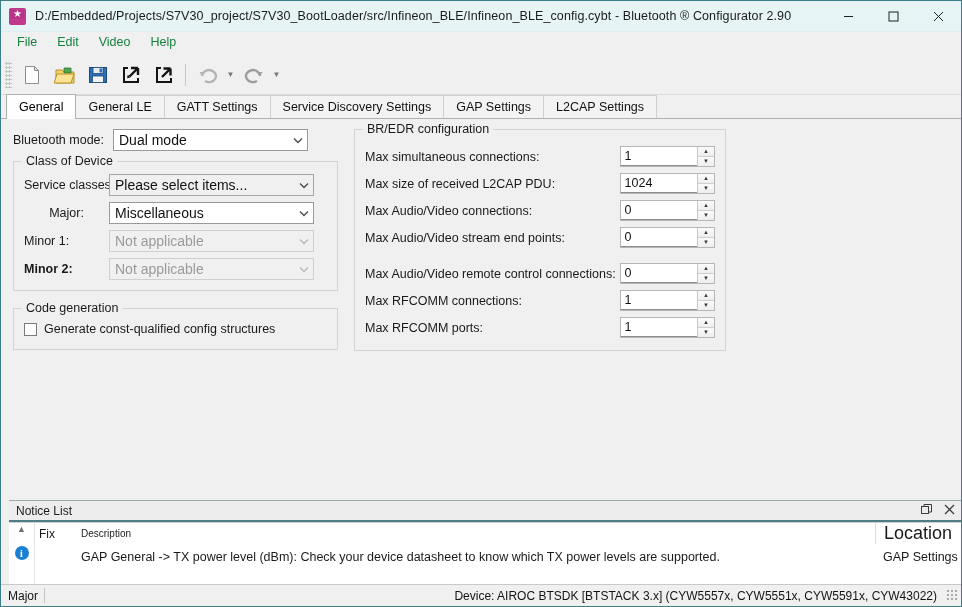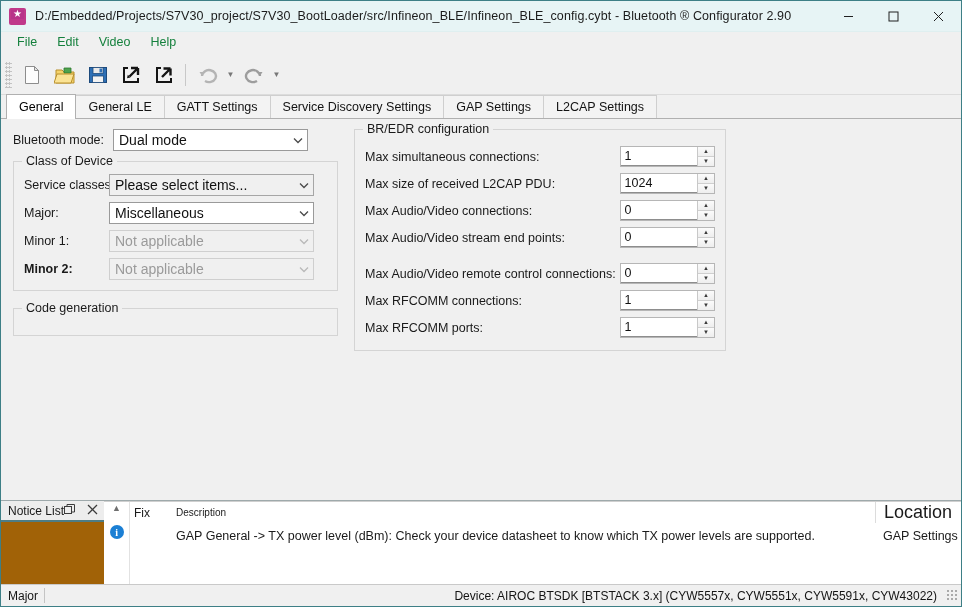--- a/index.html
+++ b/index.html
@@ -248,23 +248,24 @@
     width: 13px; height: 13px;
     border: 1px solid #7a7a7a;
     background: #fff;
     margin-right: 7px;
     flex: 0 0 auto;
   }
 
   
   .notice-panel {
     height: 84px; min-height: 84px;
-    display: flex; 
-    background: #a16207;
+    display: flex; flex-direction: column;
+    background: #f97316;
     border-top: 1px solid #9ea9ab;
+    margin-left: 8px;
   }
   .notice-header {
     height: 21px; min-height: 21px;
     display: flex; align-items: center;
     padding: 0 6px 0 7px;
     background: #ededed;
     border-bottom: 2px solid #4e7d85;
     font-size: 12px;
   }
   .notice-header .hdr-actions {
@@ -461,21 +462,21 @@
               <span>Please select items...</span>
               <span class="chev">
                 <svg width="10" height="7" viewBox="0 0 10 7">
                     <path d="M1 1.5 L5 5.5 L9 1.5" fill="none" stroke="currentColor" stroke-width="1.3"></path>
                   </svg>
               </span>
             </div>
           </div>
 
           <div class="field-row">
-            <div class="lbl" style="width:85px;">Major:</div>
+            <div class="lbl" style="width:85px;text-align:center;">Major:</div>
             <div class="combo" style="width:205px;">
               <span>Miscellaneous</span>
               <span class="chev">
                 <svg width="10" height="7" viewBox="0 0 10 7">
                     <path d="M1 1.5 L5 5.5 L9 1.5" fill="none" stroke="currentColor" stroke-width="1.3"></path>
                   </svg>
               </span>
             </div>
           </div>
 
@@ -499,20 +500,24 @@
                 <svg width="10" height="7" viewBox="0 0 10 7">
                     <path d="M1 1.5 L5 5.5 L9 1.5" fill="none" stroke="currentColor" stroke-width="1.3"></path>
                   </svg>
               </span>
             </div>
           </div>
         </div>
 
         <div class="groupbox" style="margin-top:17px;padding-top:13px;padding-bottom:13px;">
           <div class="gb-title">Code generation</div>
+          <div class="checkbox-row">
+            <div class="cbx"></div>
+            <div class="lbl">Generate const-qualified config structures</div>
+          </div>
         </div>
 
       </div>
 
       <div class="right-col">
         <div class="groupbox" style="padding:16px 10px 12px 10px;">
           <div class="gb-title">BR/EDR configuration</div>
 
           <div class="field-row" style="margin-bottom:6px;">
             <div class="lbl" style="width:256px;">Max simultaneous connections:</div>

